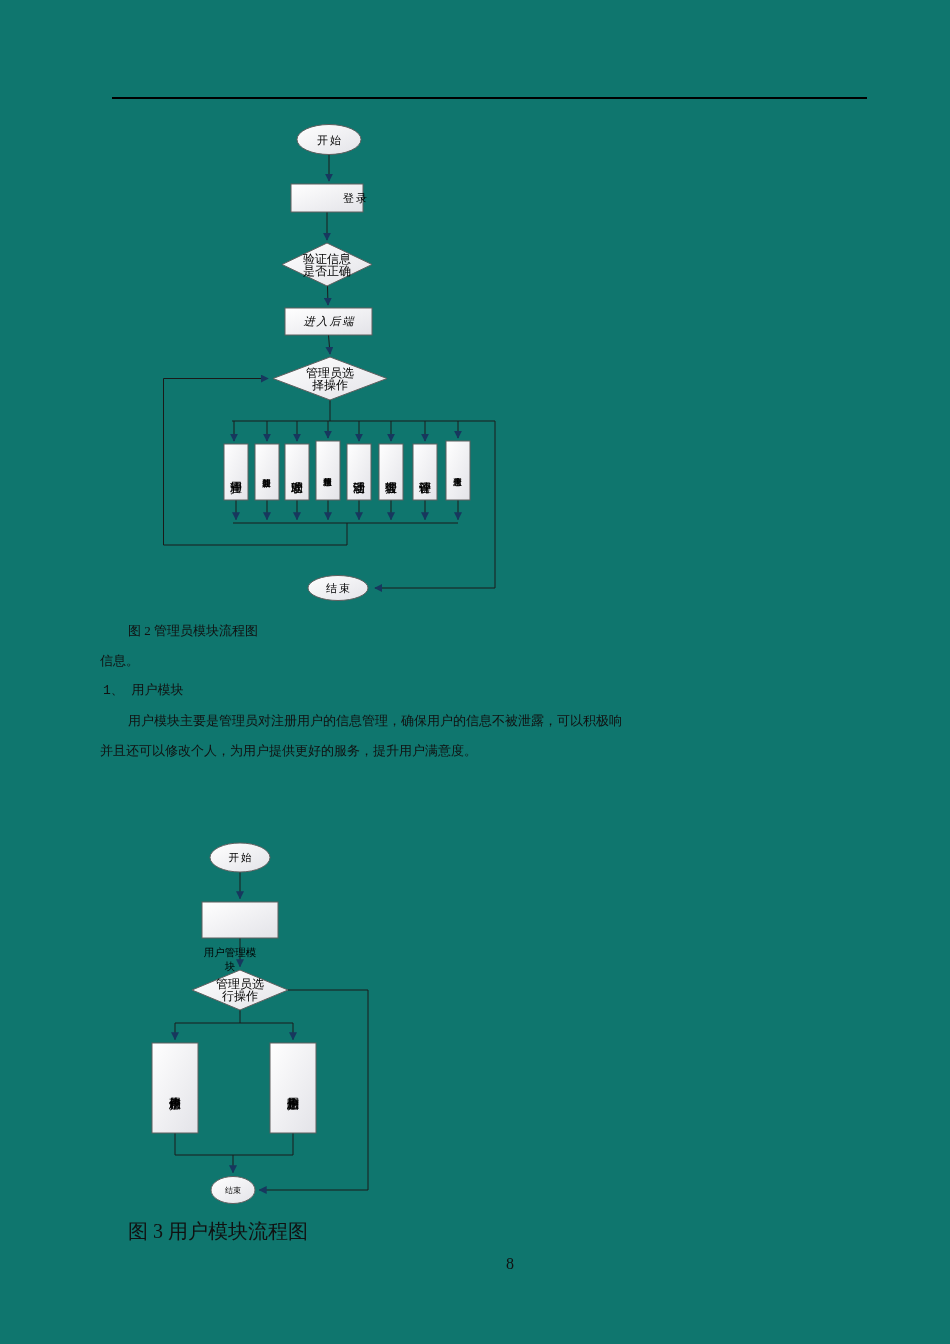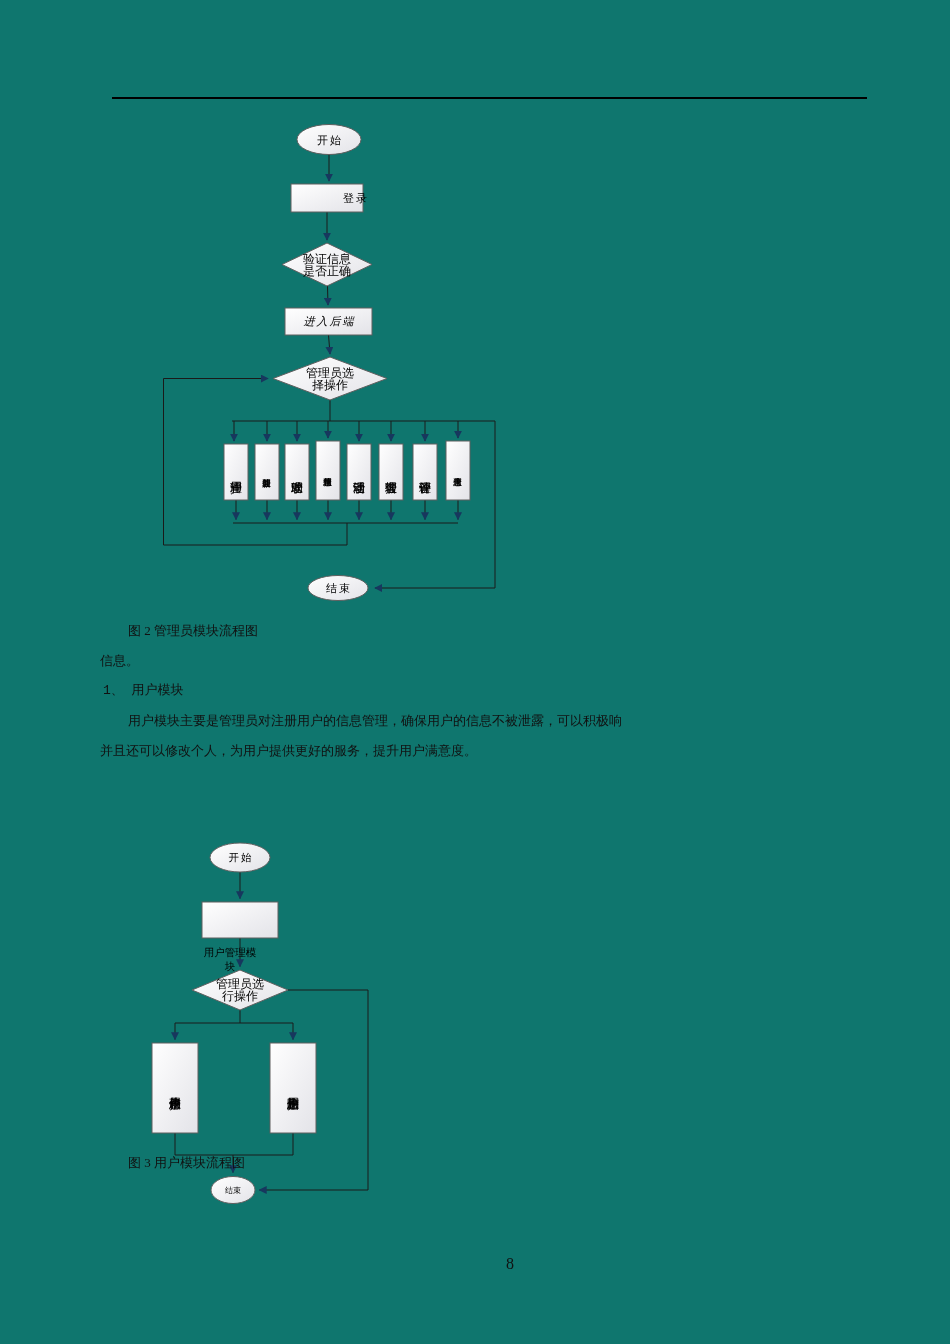--- a/index.html
+++ b/index.html
@@ -4,21 +4,21 @@
 <style>
   html,body{margin:0;padding:0;background:#fff;}
   #page{
     position:relative;width:950px;height:1344px;background:#0f766e;overflow:hidden;
     font-family:"Liberation Serif","DejaVu Serif",serif;color:#111;
   }
   .rule{position:absolute;left:112px;top:97px;width:755px;height:2px;background:#000;}
   .textcol{position:absolute;left:100px;top:616px;width:752px;font-size:13px;line-height:30px;}
   .tline{white-space:nowrap;}
   .indent{padding-left:28px;}
-  .caption3{position:absolute;left:100px;top:1148px;width:752px;font-size:13px;line-height:30px;padding-left:28px;}
+  .caption3{position:absolute;left:100px;top:1216px;width:752px;font-size:20px;line-height:30px;padding-left:28px;}
   .pagenum{position:absolute;left:470px;top:1254px;width:80px;text-align:center;font-size:16px;line-height:20px;}
   svg{position:absolute;left:0;top:0;pointer-events:none;}
   .fc-label{
     position:absolute;display:flex;align-items:center;justify-content:center;text-align:center;
     font-family:"Liberation Sans","DejaVu Sans",sans-serif;color:#000;
   }
   .ls2{letter-spacing:2px;text-indent:2px;}
   .pre{white-space:pre-line;}
   .vtext{writing-mode:vertical-rl;text-orientation:upright;}
   .f11{font-size:11px;}

